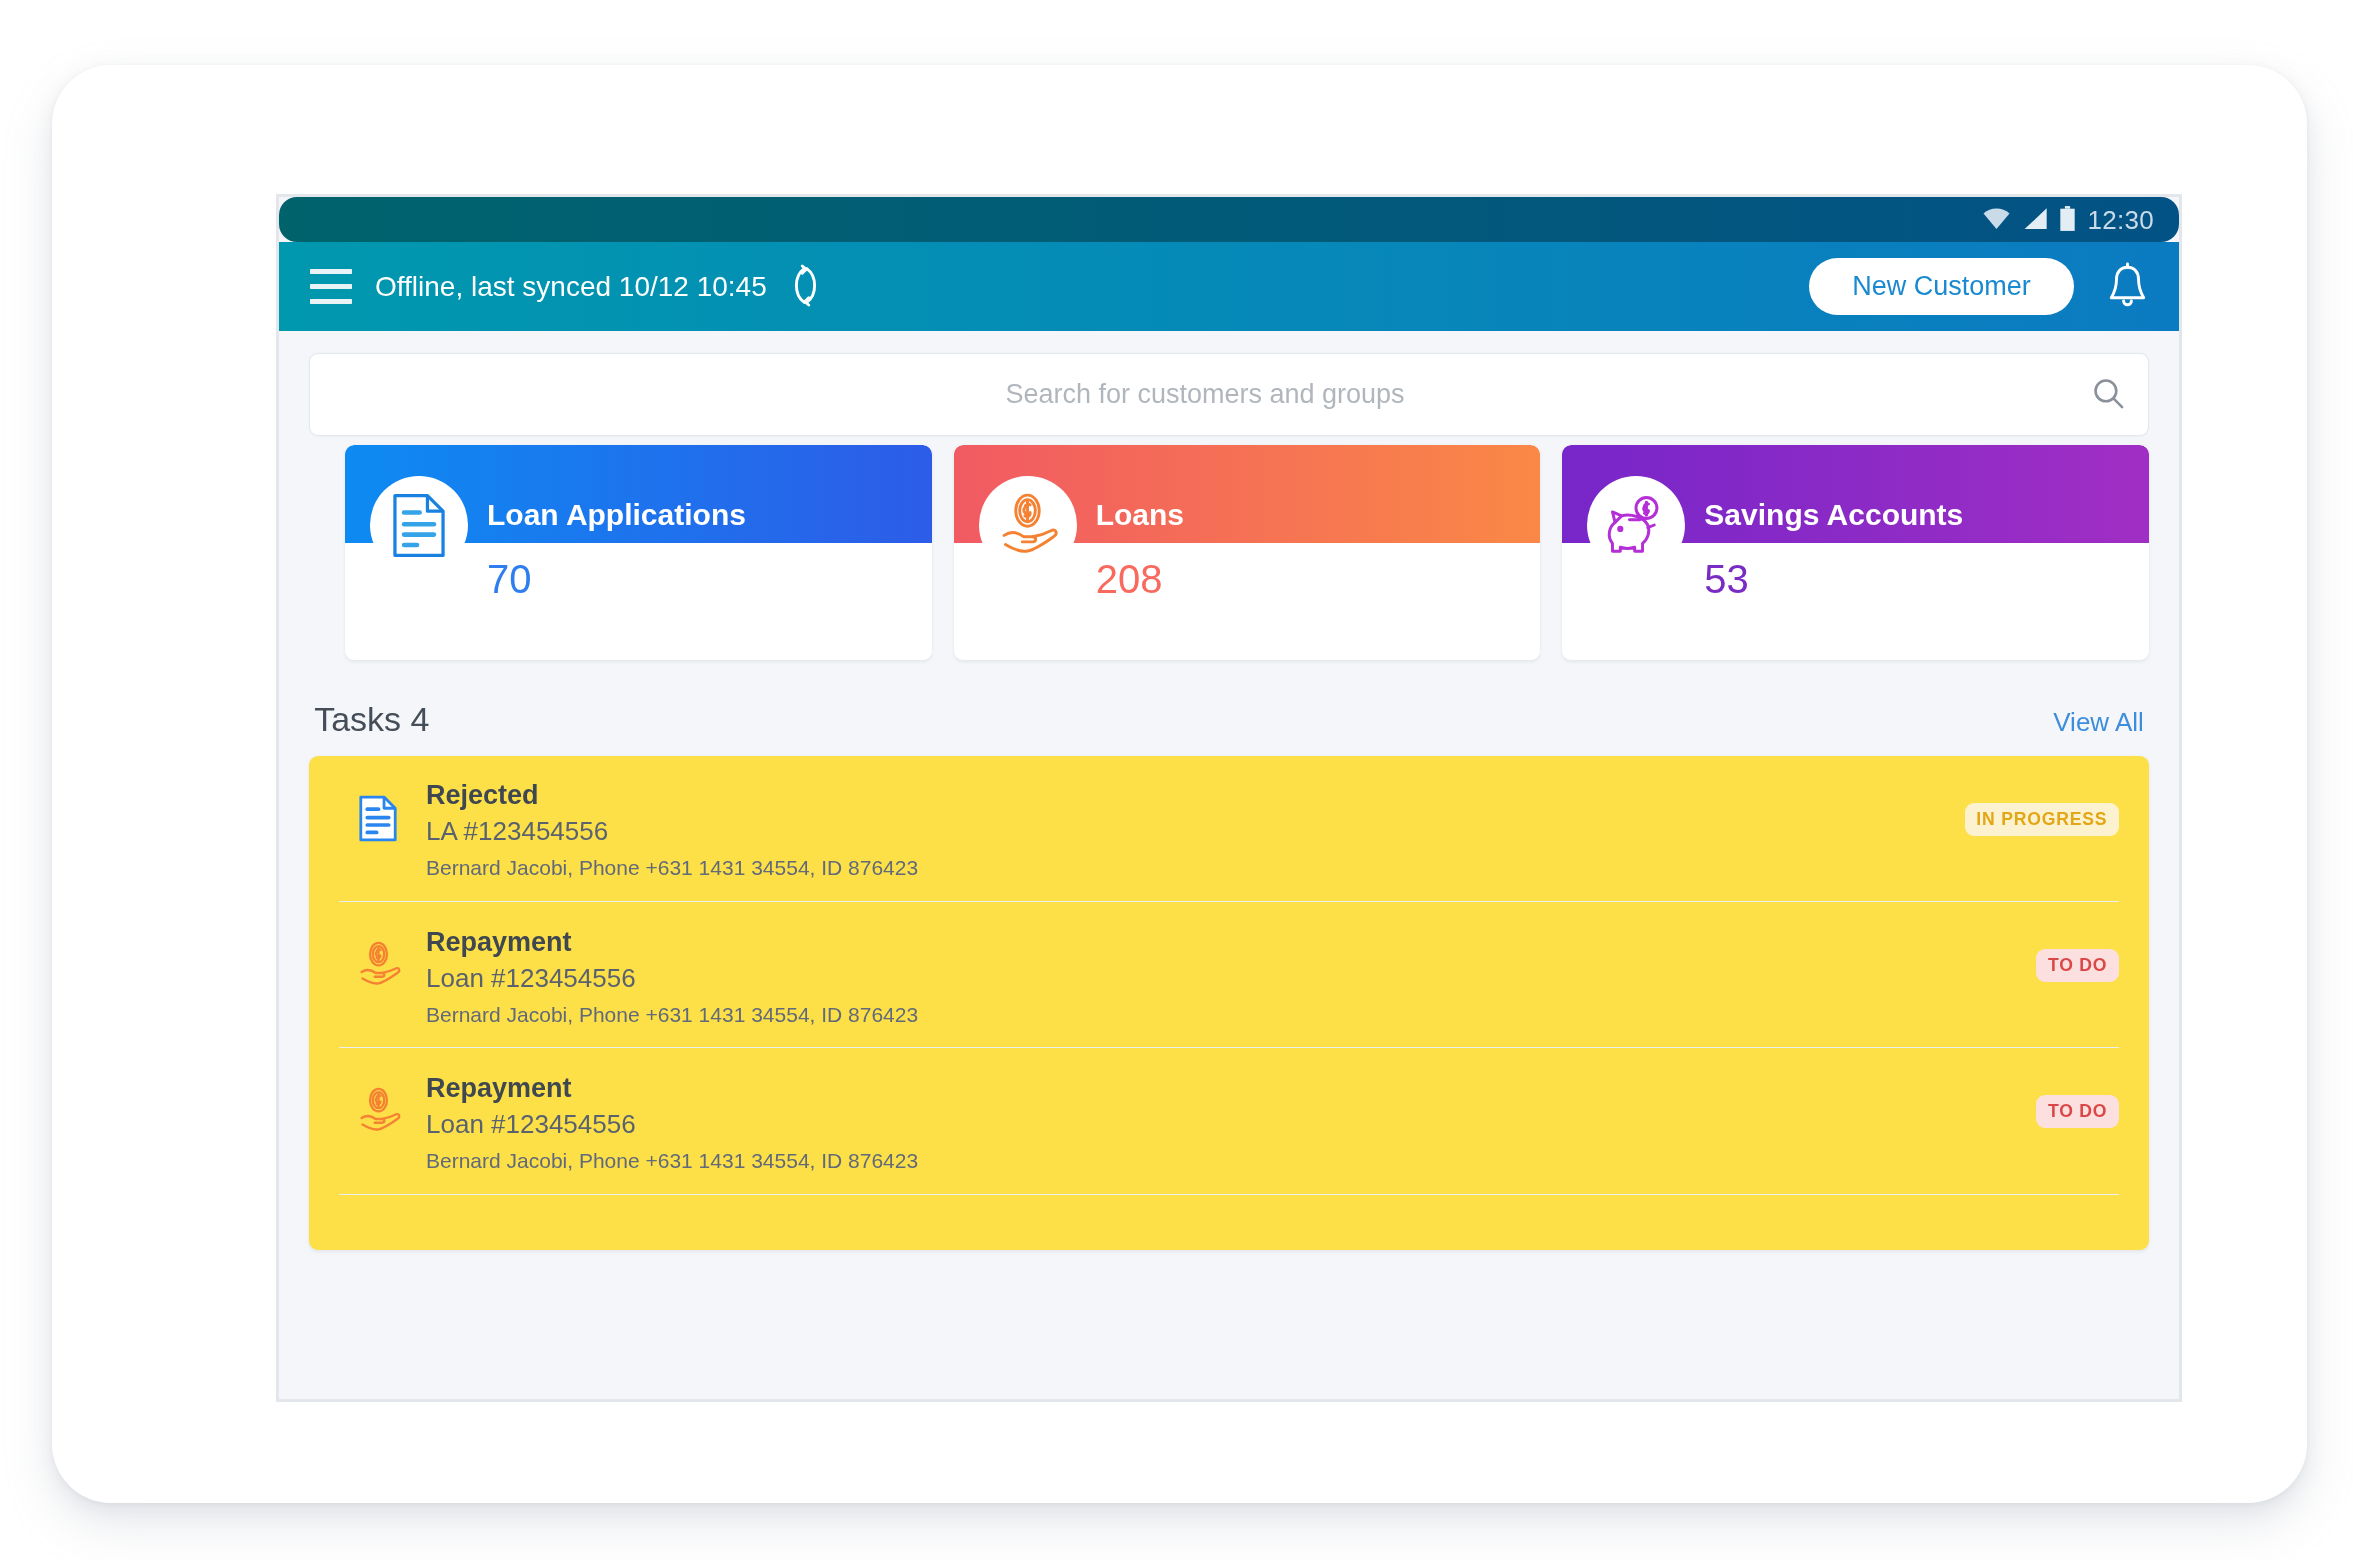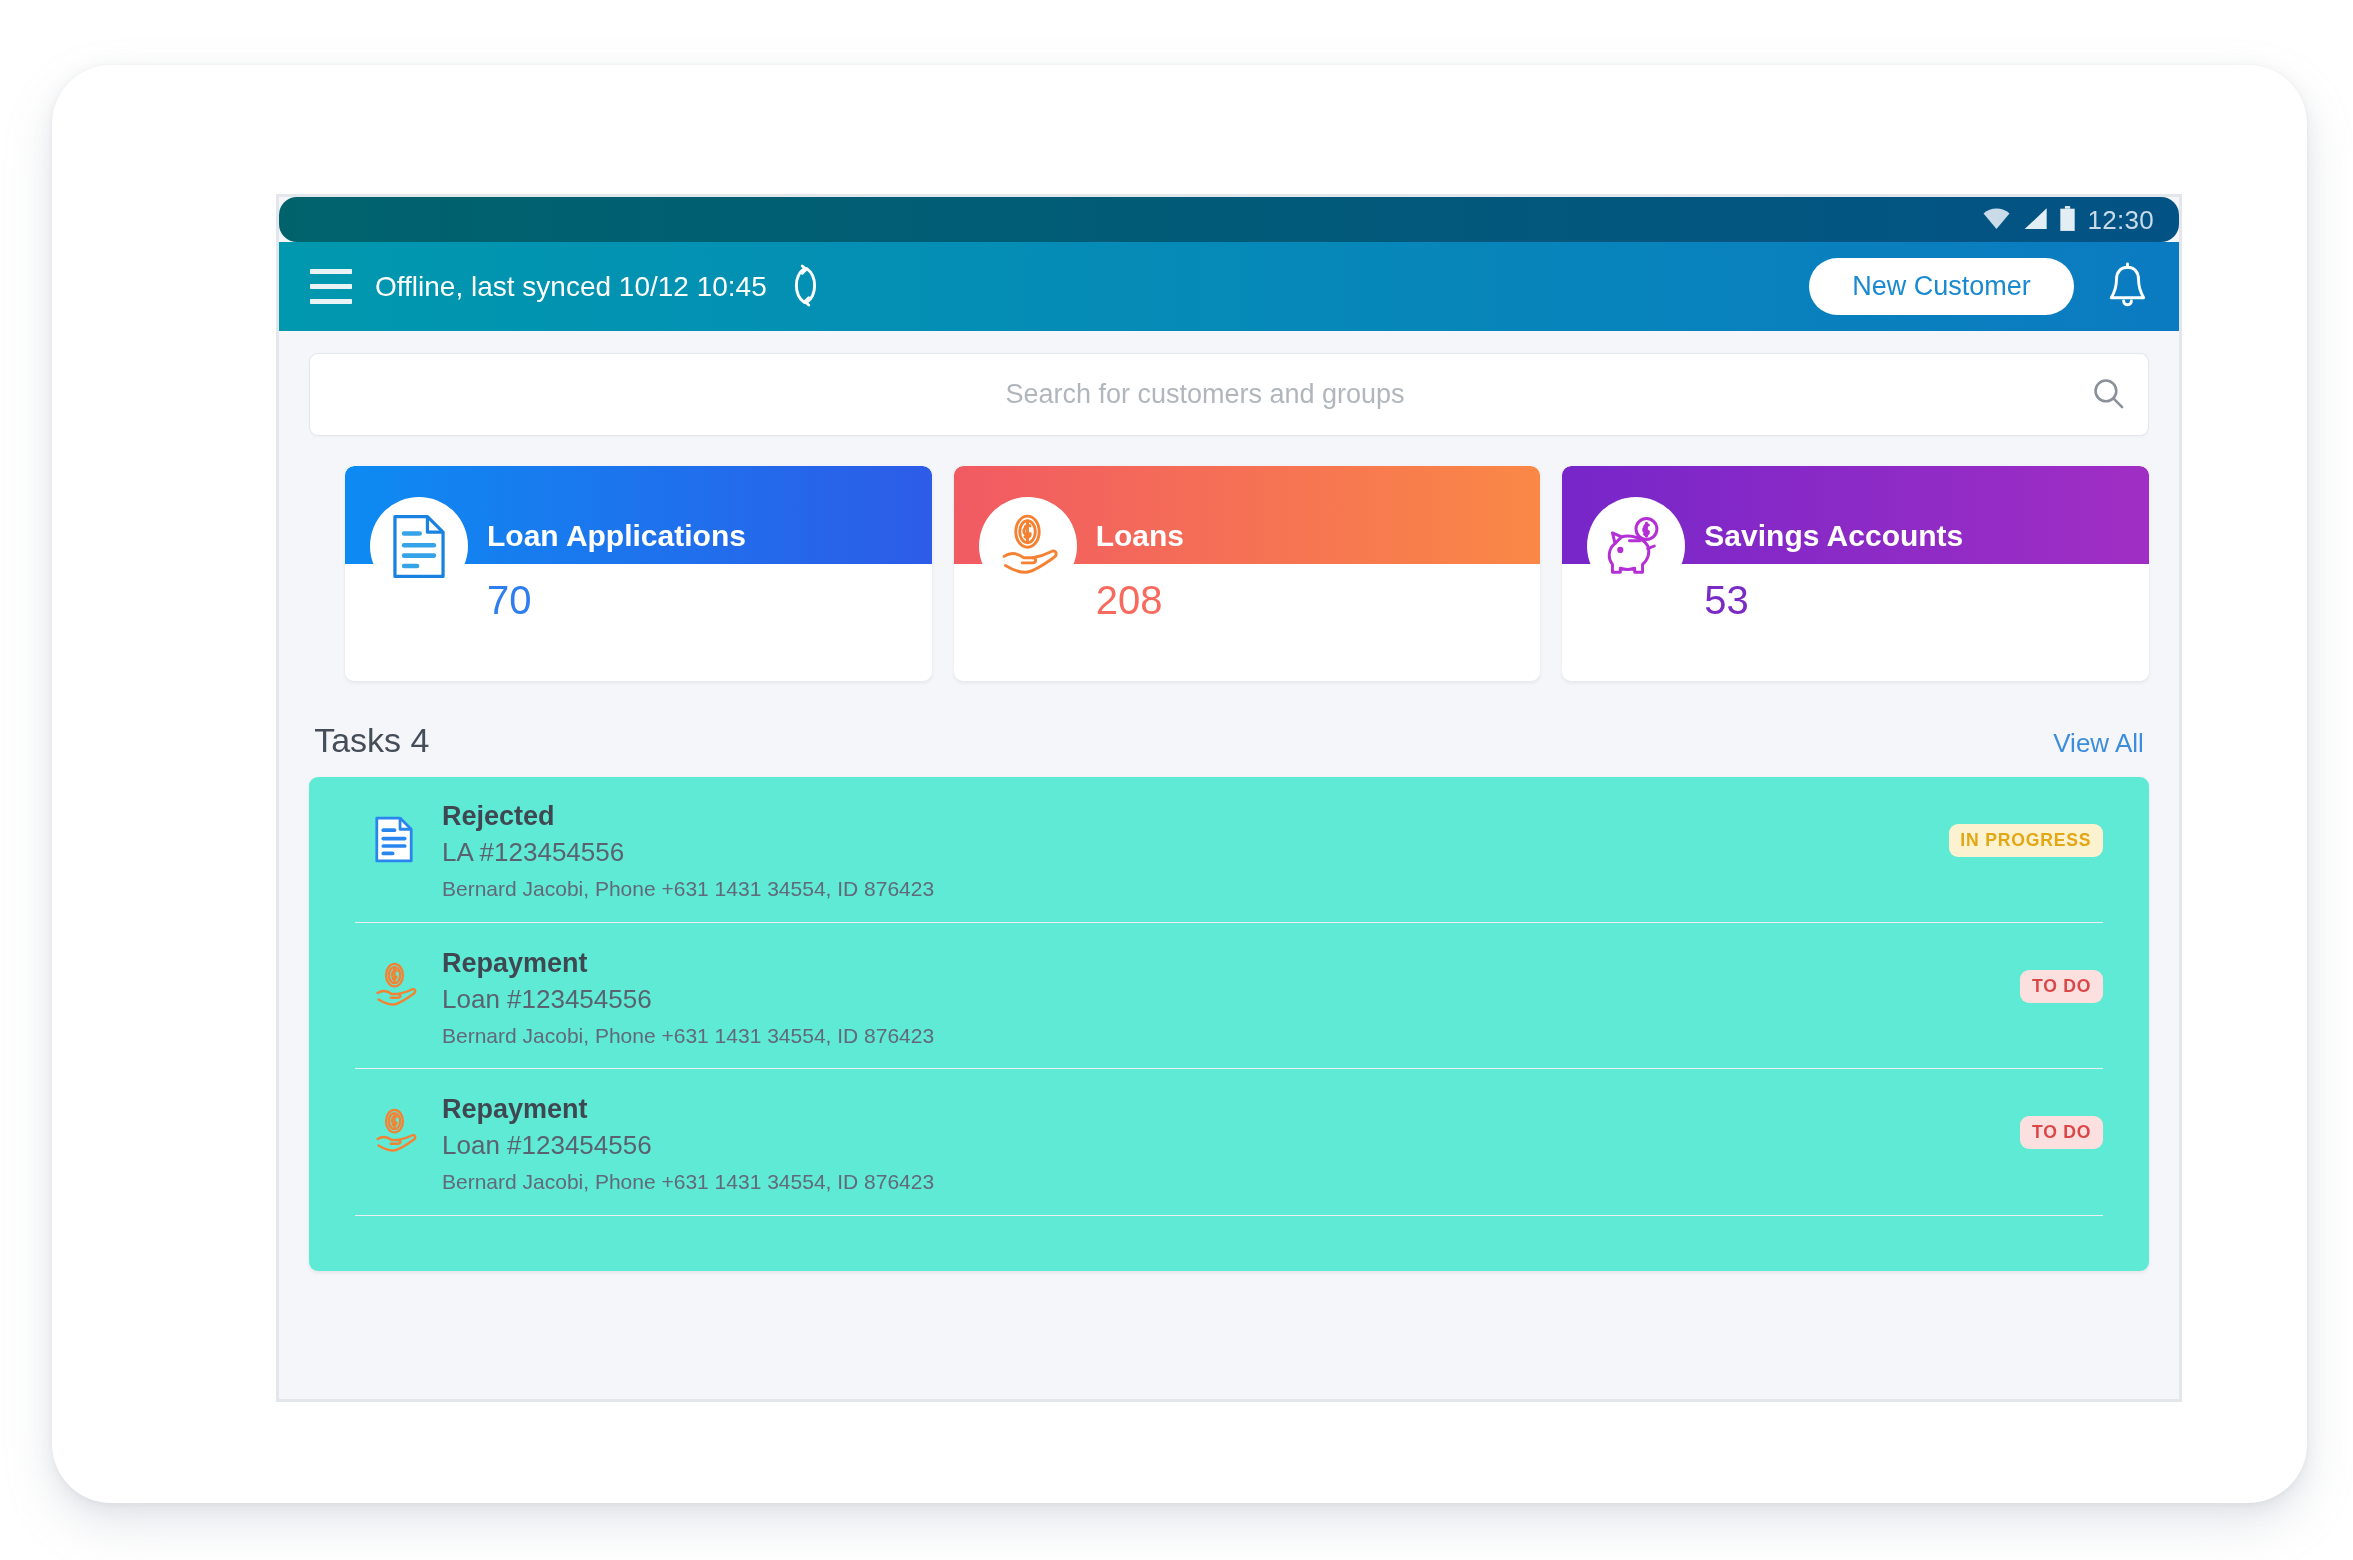--- a/index.html
+++ b/index.html
@@ -139,21 +139,21 @@
     font-family: Liberation Sans, sans-serif;
     text-align: center;
   }
   #search-input::placeholder { color: #b1b6bd; }
   #search-icon { flex: none; display: block; margin-left: 13px; }
 
   
   #stat-cards {
     display: flex;
     gap: 22px;
-    margin-top: 30px;
+    margin-top: 9px;
     padding-left: 36px;
   }
   .stat-card {
     position: relative;
     flex: 1 1 0;
     height: 215px;
     background: #ffffff;
     border-radius: 9px;
     box-shadow: 0 1.3px 3.9px rgba(120,130,145,0.13);
     overflow: hidden;
@@ -210,24 +210,24 @@
   #tasks-header-spacer { flex: 1 1 auto; }
   #view-all-link {
     font-size: 26px;
     color: #3d8ddd;
     cursor: pointer;
     text-decoration: none;
   }
 
   #tasks-card {
     margin-top: 17px;
-    background: #5eead4;
+    background: #fde047;
     border-radius: 9px;
     box-shadow: 0 1.3px 3.9px rgba(120,130,145,0.13);
-    padding: 0 46px;
+    padding: 0 30px;
     height: 494px;
     overflow: hidden;
   }
   .task-row {
     display: flex;
     align-items: flex-start;
     padding: 23.4px 0 19.5px 0;
     border-bottom: 1.3px solid #eceef1;
     cursor: pointer;
   }

